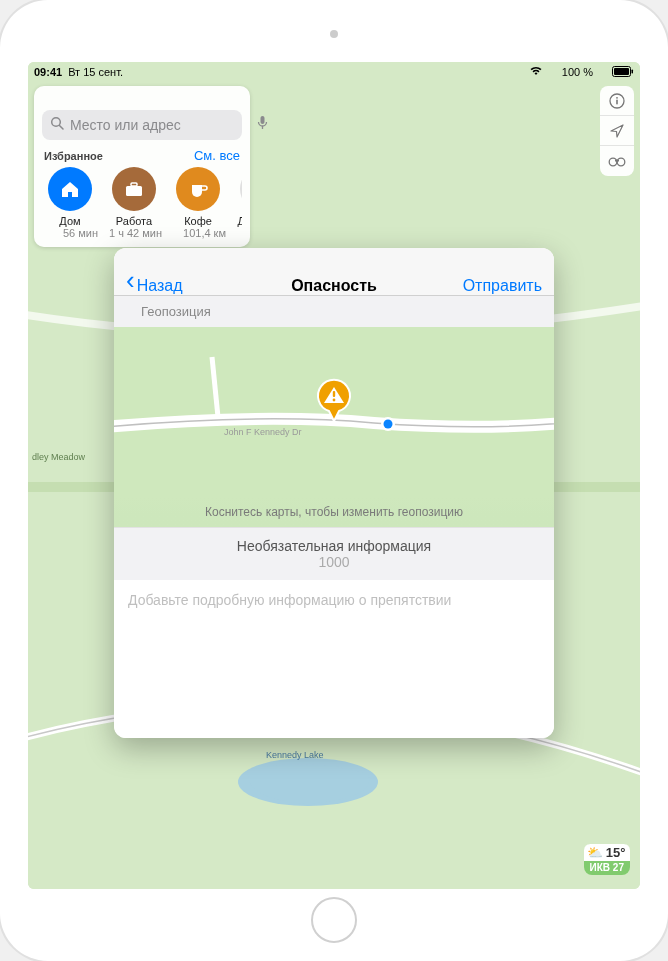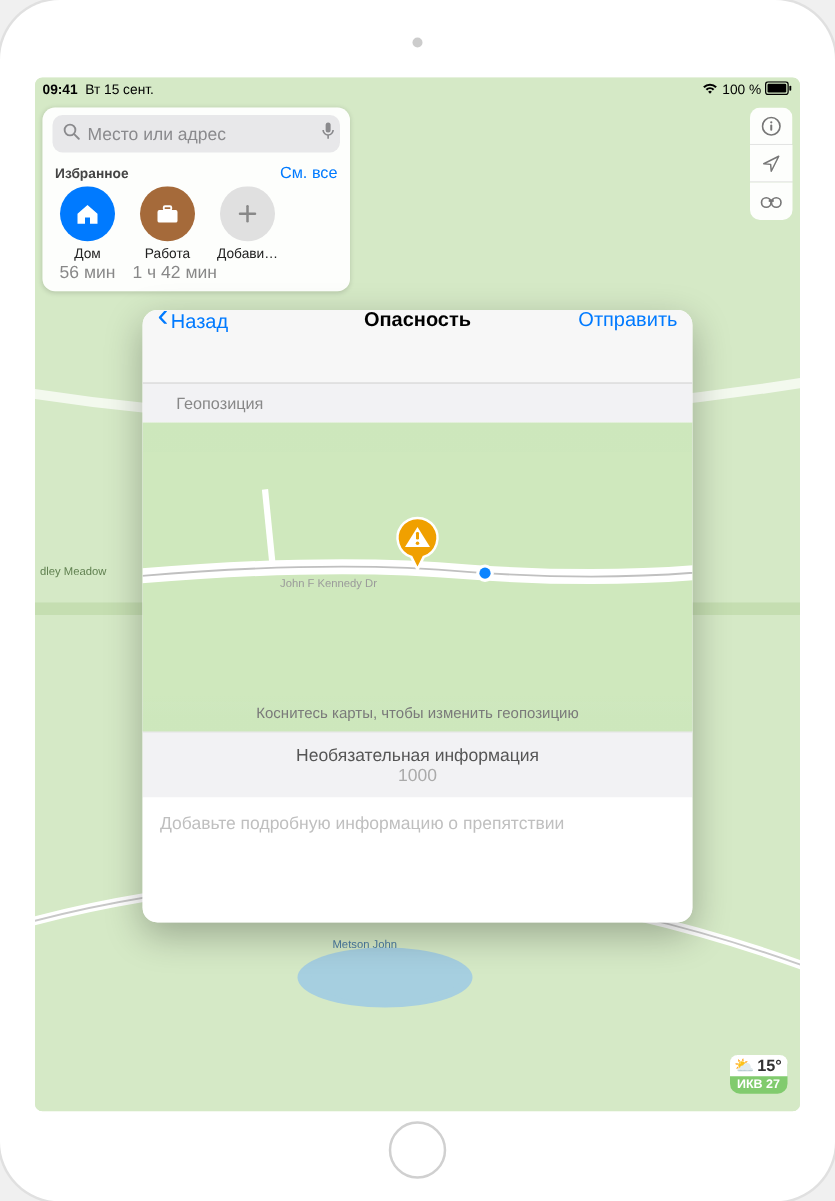--- a/index.html
+++ b/index.html
@@ -21,48 +21,48 @@
   .bg-map { position: absolute; inset: 0; }
   .park-label { position: absolute; font-size: 9px; color: #608050; }
 
   
   .status-bar {
     position: absolute; top: 0; left: 0; right: 0; height: 20px;
     display: flex; justify-content: space-between; align-items: center;
     padding: 0 6px; font-size: 11px; font-weight: 500; color: #000;
     z-index: 50;
   }
-  .status-right { display: flex; align-items: center; gap: 3px; }
+  .status-right { display: flex; align-items: center; gap: 19px; }
 
   
   .search-card {
-    position: absolute; top: 24px; left: 6px; width: 246px;
+    position: absolute; top: 24px; left: 6px; width: 216px;
     background: rgba(255,255,255,0.95); border-radius: 10px;
-    box-shadow: 0 1px 4px rgba(0,0,0,0.15); z-index: 10; padding: 6px 8px 8px;
+    box-shadow: 0 1px 4px rgba(0,0,0,0.15); z-index: 10; padding: 24px 8px 8px;
   }
   .search-field {
     display: flex; align-items: center; background: #e8e8ea; border-radius: 8px;
     height: 30px; padding: 0 8px; gap: 6px;
   }
   .search-field input {
     flex: 1; border: none; background: transparent; outline: none;
     font-size: 14px; color: #333;
   }
   .search-field input::placeholder { color: #8a8a8d; }
   .fav-header { display: flex; justify-content: space-between; align-items: baseline; margin-top: 8px; padding: 0 2px 4px; }
   .fav-title { font-size: 11px; font-weight: 600; color: #444; }
   .see-all { font-size: 13px; color: #007aff; margin-left: 40px; }
   .fav-items { display: flex; gap: 8px; overflow: hidden; }
   .fav-item { width: 56px; text-align: center; flex: 0 0 auto; }
   .fav-circle {
     width: 44px; height: 44px; border-radius: 50%; margin: 0 auto 4px;
     display: flex; align-items: center; justify-content: center; color: #fff;
   }
   .fav-label { font-size: 11px; font-weight: 500; color: #222; white-space: nowrap; overflow: hidden; }
-  .fav-sub { font-size: 14px; color: #888; white-space: nowrap; }
+  .fav-sub { font-size: 11px; color: #888; white-space: nowrap; text-align: right; }
 
   
   .right-controls {
     position: absolute; top: 24px; right: 6px; width: 34px;
     display: flex; flex-direction: column; gap: 0;
     z-index: 10;
   }
   .rctl {
     height: 30px; background: rgba(255,255,255,0.95); display: flex;
     align-items: center; justify-content: center; font-size: 15px; color: #666;
@@ -81,31 +81,31 @@
   }
   .weather-temp { font-size: 13px; font-weight: 600; display:flex; align-items:center; gap:2px; background:#fff; border-radius:6px 6px 0 0; padding:1px 4px; margin:-2px -6px 1px; }
 
   
   .modal {
     position: absolute; top: 186px; left: 86px; width: 440px; height: 490px;
     background: #fff; border-radius: 12px; box-shadow: 0 10px 30px rgba(0,0,0,0.28);
     z-index: 30; display: flex; flex-direction: column; overflow: hidden;
   }
   .modal-header {
-    height: 59px; display: flex; align-items: flex-start; justify-content: space-between;
+    height: 48px; display: flex; align-items: flex-end; justify-content: space-between;
     padding: 0 12px; border-bottom: 0.5px solid #d0d0d0; background: #f7f7f7;
   }
   .back-btn { color: #007aff; font-size: 16px; display: flex; align-items: center; gap: 2px; }
   .modal-title { font-size: 16px; font-weight: 700; color: #000; position: absolute; left: 50%; transform: translateX(-50%); }
   .submit-btn { color: #007aff; font-size: 16px; }
   .section-header {
     padding: 8px 27px; font-size: 13px; color: #888; background: #f2f2f4;
   }
   .map-preview {
-    height: 247px; position: relative;
+    height: 200px; position: relative;
     background: linear-gradient(180deg, #cde7bc 0%, #d0e8c0 100%);
   }
   .map-preview svg { position: absolute; inset: 0; width: 100%; height: 100%; }
   .map-hint {
     position: absolute; bottom: 0; left: 0; right: 0; text-align: center;
     font-size: 12px; color: #7a7a7a; padding: 8px 2px;
     background: linear-gradient(180deg, rgba(205,231,188,0) 0%, rgba(205,231,188,0.95) 60%);
   }
   .info-row {
     display: flex; justify-content: space-between; align-items: center;
@@ -139,21 +139,21 @@
       <svg viewBox="0 0 612 827" preserveAspectRatio="none" style="position:absolute;inset:0;width:100%;height:100%">
         <rect width="612" height="827" fill="#d5e9c6"></rect>
         <rect x="0" y="420" width="612" height="10" fill="#b5d49c" opacity="0.5"></rect>
         <path d="M -20 680 Q 300 590 640 720" stroke="#fff" stroke-width="7" fill="none"></path>
         <path d="M -20 680 Q 300 590 640 720" stroke="#c8c8c8" stroke-width="1.5" fill="none"></path>
         <path d="M -20 250 Q 280 300 640 240" stroke="#fff" stroke-width="8" fill="none" opacity="0.7"></path>
         <ellipse cx="280" cy="720" rx="70" ry="24" fill="#a6cfe0"></ellipse>
         <path d="M 220 708 Q 280 694 340 712 Q 350 736 280 742 Q 216 738 220 708 Z" fill="#a6cfe0"></path>
       </svg>
       <span class="park-label" style="top:390px;left:4px">dley Meadow</span>
-      <span class="park-label" style="top:688px;left:238px;color:#4a7aa0">Metson John</span>
+      <span class="park-label" style="top:688px;left:238px;color:#4a7aa0">Kennedy Lake</span>
     </div>
 
     <div class="status-bar">
       <div style="display:flex;gap:6px;align-items:baseline">
         <span style="font-weight:600">09:41</span>
         <span>Вт 15 сент.</span>
       </div>
       <div class="status-right">
         <span>
           <svg width="14" height="10" viewBox="0 0 14 10">
@@ -206,20 +206,30 @@
             <div class="fav-circle" style="background:#a56a3a">
               <svg width="22" height="22" viewBox="0 0 22 22">
                 <rect x="3" y="8" width="16" height="10" rx="1.5" fill="#fff"></rect>
                 <rect x="8" y="5" width="6" height="3" rx="1" fill="none" stroke="#fff" stroke-width="1.5"></rect>
               </svg>
             </div>
             <div class="fav-label">Работа</div>
             <div class="fav-sub">1 ч 42 мин</div>
           </div>
           <div class="fav-item">
+            <div class="fav-circle" style="background:#e08a1e">
+              <svg width="22" height="22" viewBox="0 0 22 22">
+                <path d="M5 7 H15 V14 A5 5 0 0 1 5 14 Z" fill="#fff"></path>
+                <path d="M15 8 H18 A2 2 0 0 1 18 12 H15" stroke="#fff" stroke-width="1.6" fill="none"></path>
+              </svg>
+            </div>
+            <div class="fav-label">Кофе</div>
+            <div class="fav-sub">101,4 км</div>
+          </div>
+          <div class="fav-item">
             <div class="fav-circle" style="background:#e0e0e0">
               <svg width="22" height="22" viewBox="0 0 22 22">
                 <line x1="11" y1="5" x2="11" y2="17" stroke="#888" stroke-width="2" stroke-linecap="round"></line>
                 <line x1="5" y1="11" x2="17" y2="11" stroke="#888" stroke-width="2" stroke-linecap="round"></line>
               </svg>
             </div>
             <div class="fav-label">Добави…</div>
             <div class="fav-sub"></div>
           </div>
         </div>

